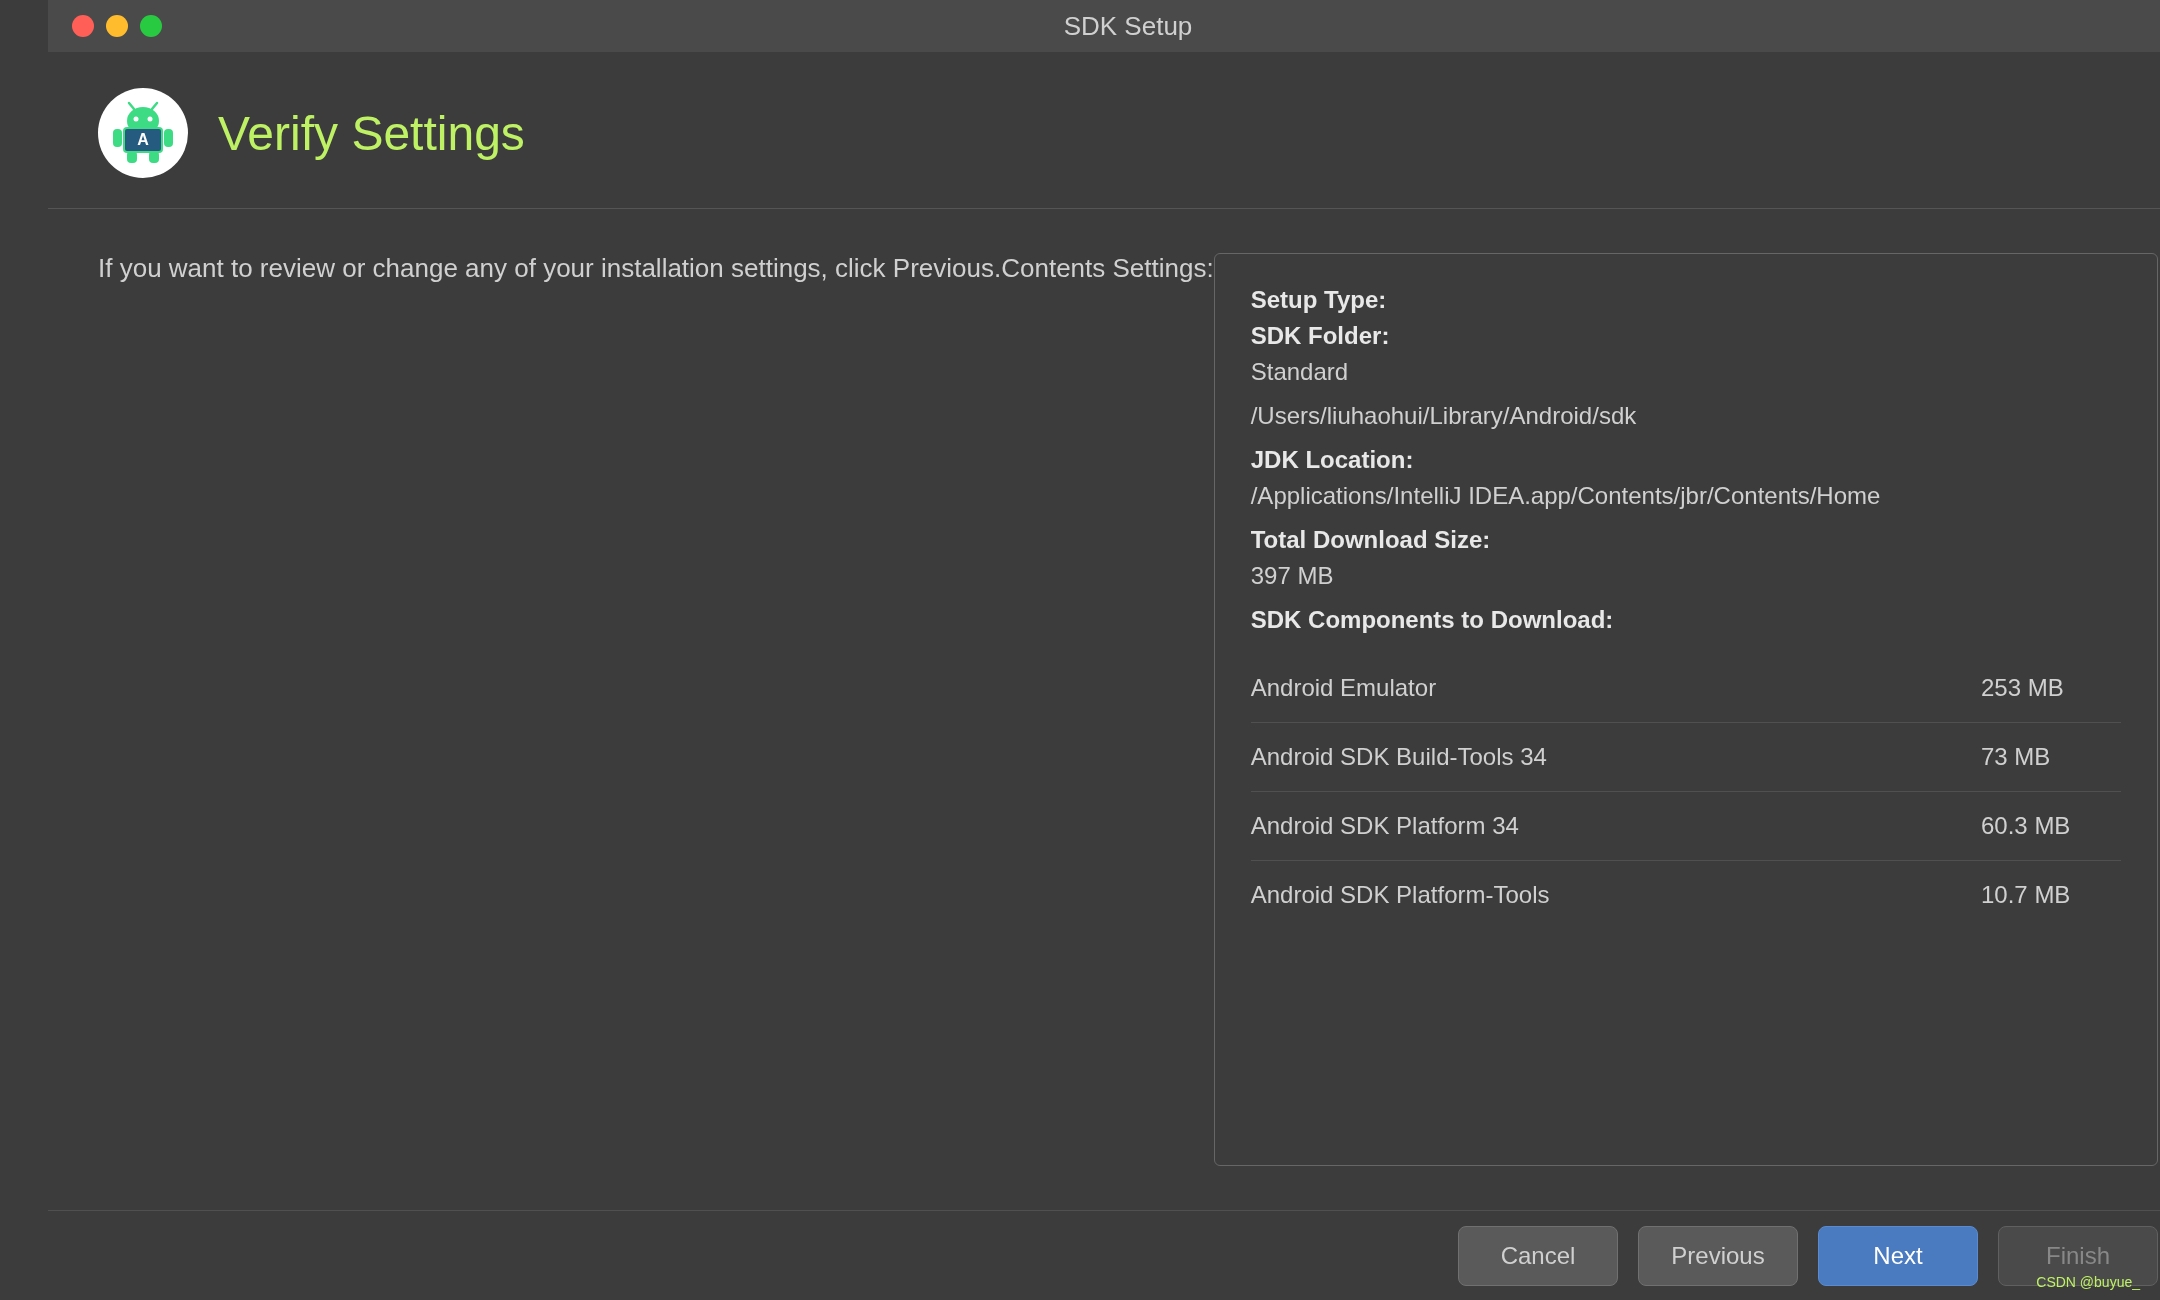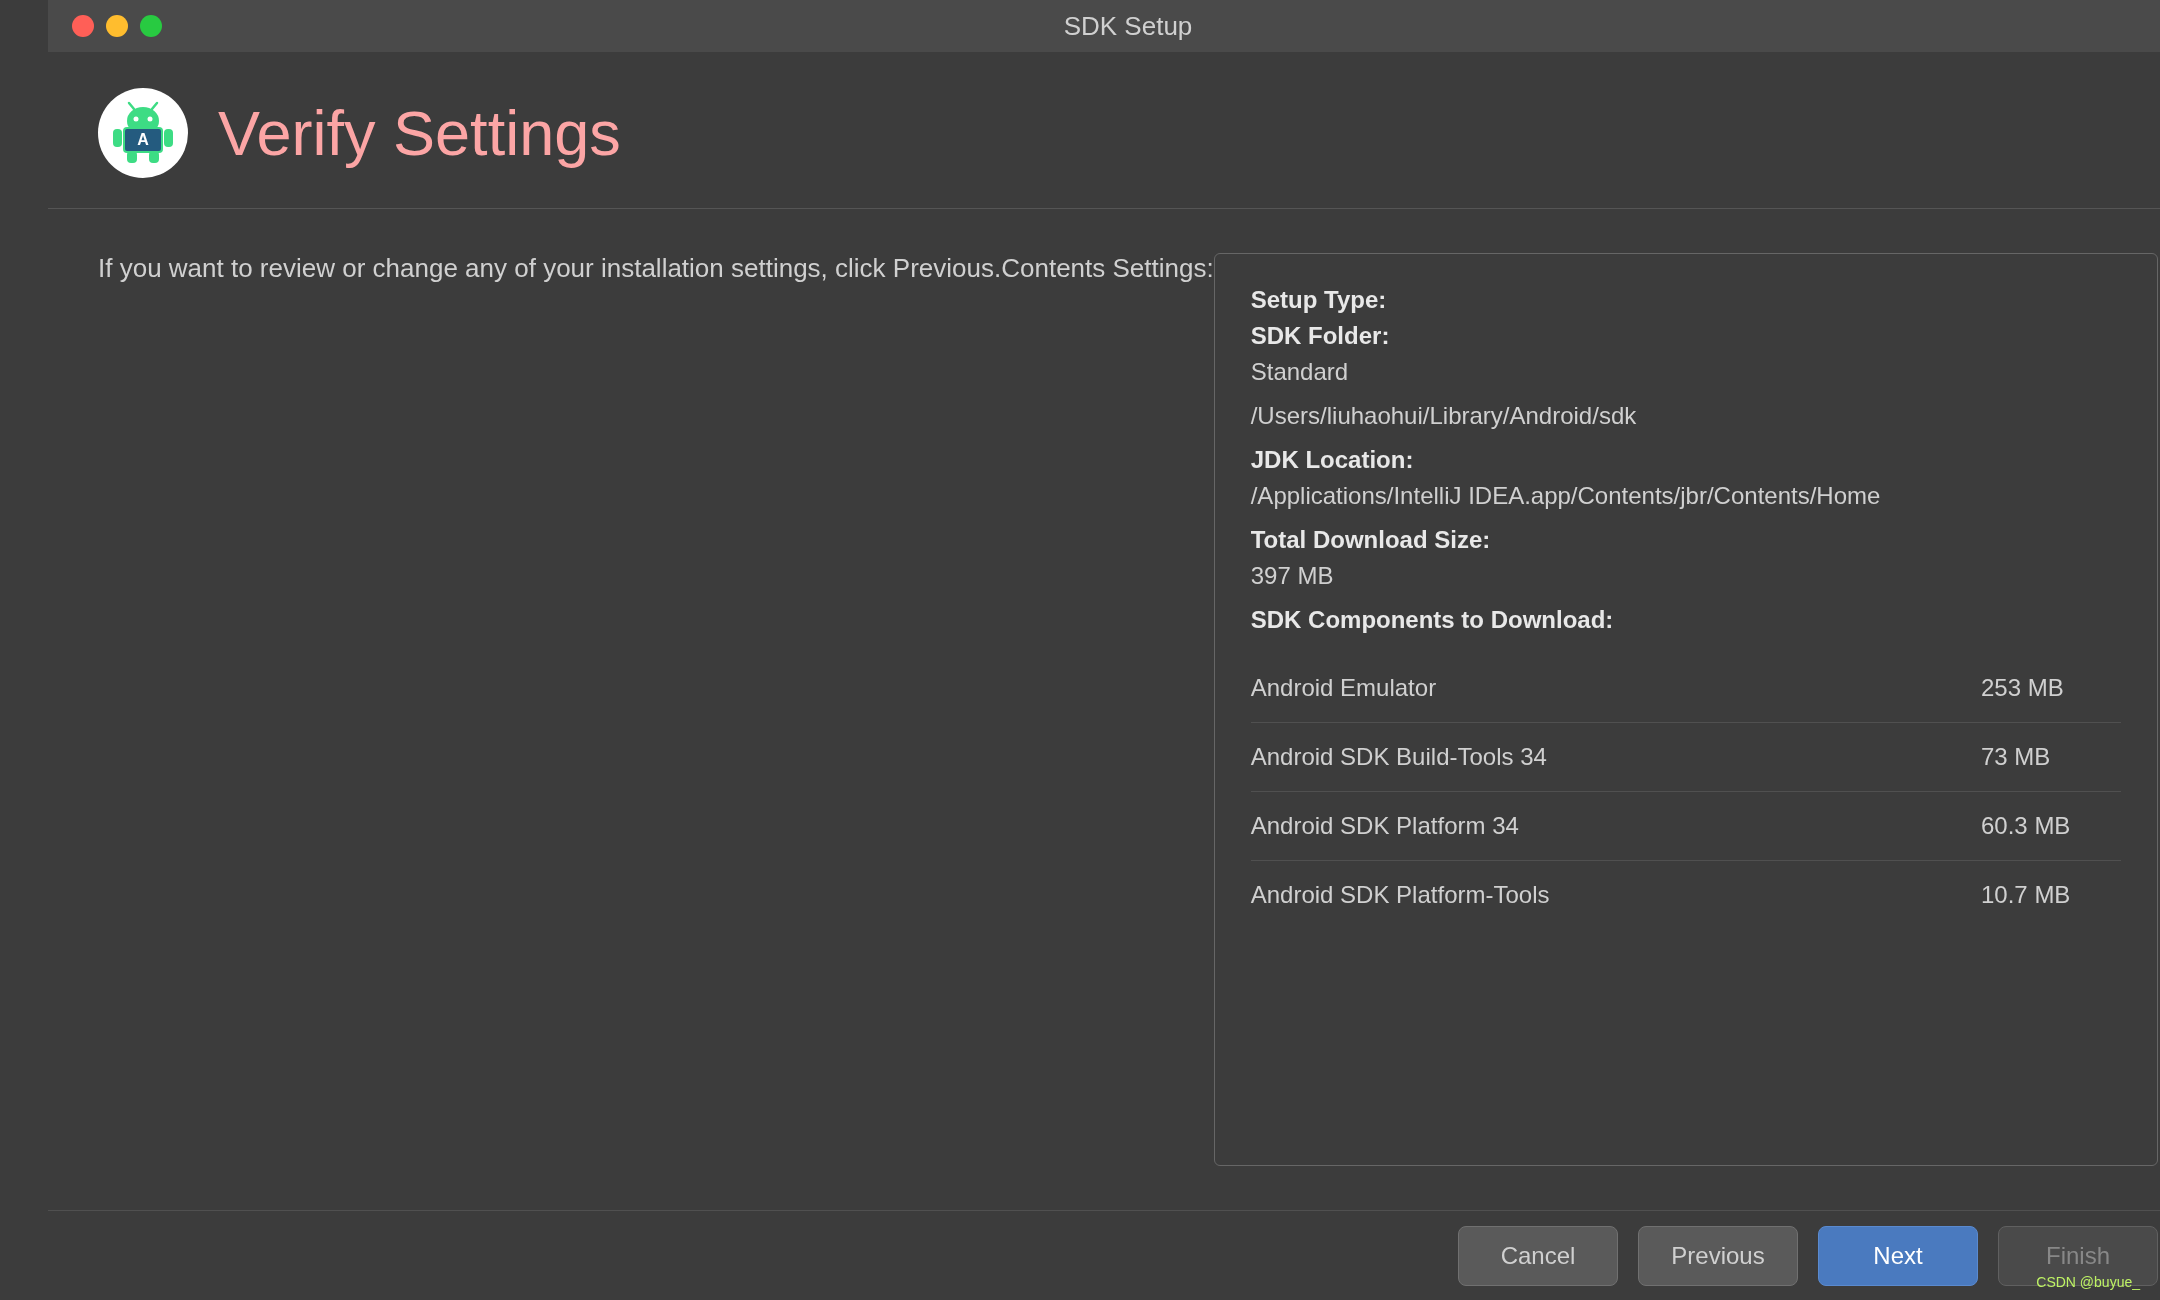--- a/index.html
+++ b/index.html
@@ -80,23 +80,23 @@
       justify-content: center;
       flex-shrink: 0;
     }
 
     .android-icon svg {
       width: 68px;
       height: 68px;
     }
 
     .page-title {
-      font-size: 63px;
+      font-size: 48px;
       font-weight: 400;
-      color: #fca5a5;
+      color: #bef264;
     }
 
     .content {
       flex: 1;
       padding: 44px 50px;
       overflow: hidden;
       display: flex;
       flex-direction: row;
     }
 

